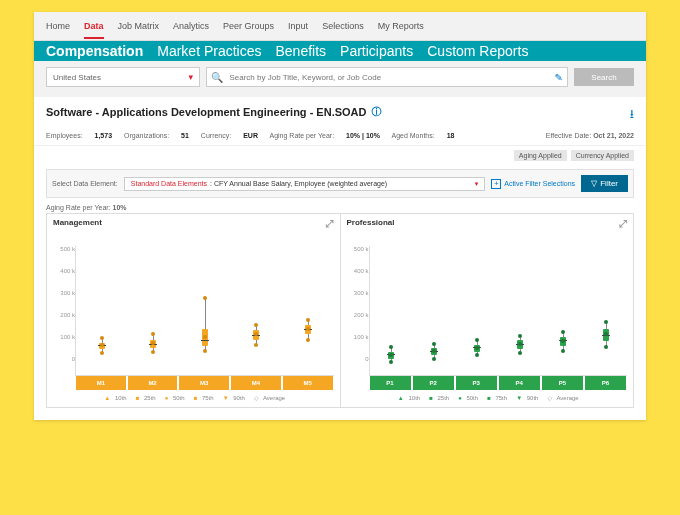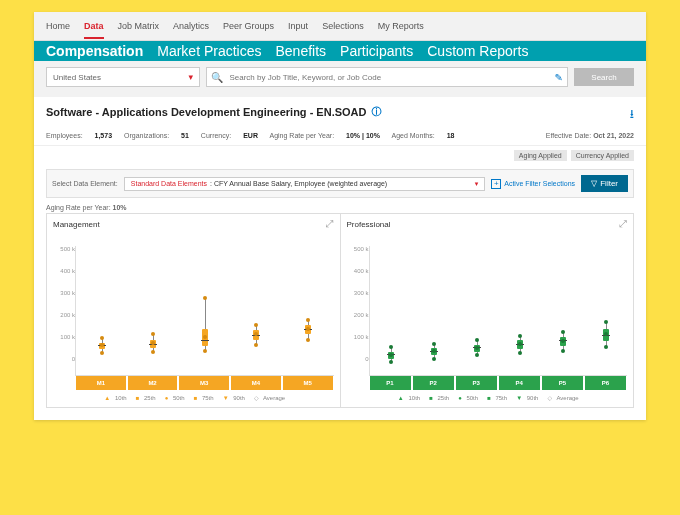--- a/index.html
+++ b/index.html
@@ -34,21 +34,21 @@
 .controlrow .lbl{font-size:7px;color:#666}
 .dataelements{border:1px solid #ccc;background:#fff;padding:2px 6px;font-size:7px;display:flex;align-items:center;gap:3px;flex:1}
 .dataelements .red{color:#d9232e}
 .dataelements .caret{color:#d9232e;margin-left:auto}
 .activefilt{font-size:7px;color:#0077c8;display:flex;align-items:center;gap:3px}
 .filtbtn{background:#006890;color:#fff;font-size:8px;padding:4px 10px;display:flex;align-items:center;gap:3px}
 .aginglbl{margin:6px 12px 2px;font-size:7px;color:#666}
 .charts{margin:2px 12px 12px;border:1px solid #ddd;display:flex}
 .chartbox{flex:1;border-right:1px solid #ddd;padding:4px 6px 6px;position:relative}
 .chartbox:last-child{border-right:0}
-.charthdr{display:flex;justify-content:space-between;align-items:center;font-size:8px;font-weight:normal;color:#333;margin-bottom:16px}
+.charthdr{display:flex;justify-content:space-between;font-size:8px;font-weight:bold;color:#333;margin-bottom:16px}
 .expand{color:#999;font-size:10px;cursor:pointer}
 .plotwrap{display:flex;height:130px}
 .yaxis{width:22px;display:flex;flex-direction:column;justify-content:space-between;text-align:right;font-size:6px;color:#999;padding-bottom:14px}
 .plot{flex:1;position:relative;border-left:1px solid #ddd;border-bottom:1px solid #ddd;display:flex;align-items:flex-end}
 .col{flex:1;position:relative;height:100%;display:flex;align-items:flex-end;justify-content:center}
 .box{width:6px;position:relative}
 .box .whisk{position:absolute;left:50%;width:1px;background:#888}
 .box .body{position:absolute;left:0;width:6px;border-radius:1px}
 .box .med{position:absolute;left:-1px;width:8px;height:1px;background:#444}
 .box .dot{position:absolute;width:4px;height:4px;border-radius:50%;left:1px}

